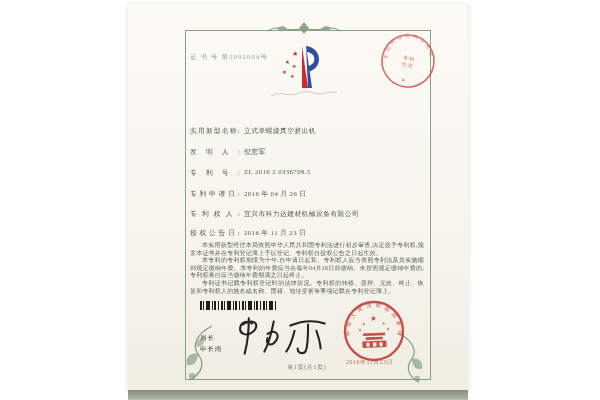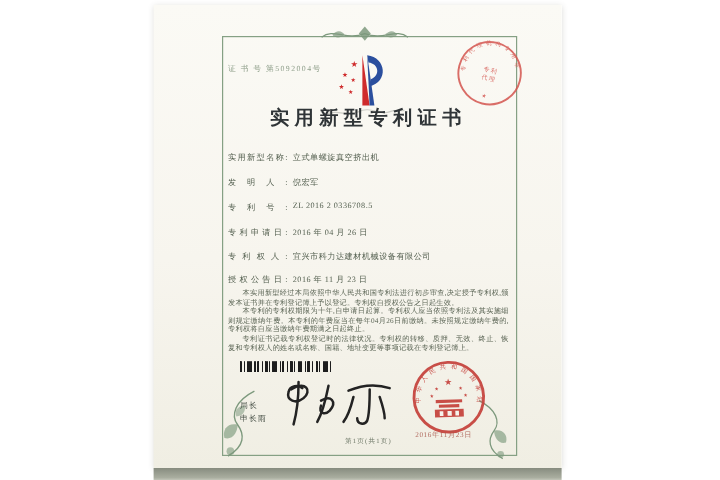--- a/index.html
+++ b/index.html
@@ -142,21 +142,20 @@
         <path id="agencyArc" d="M9.6 34.2 A 21 21 0 1 1 48.4 34.2"></path>
       </defs>
       <text font-size="4.6" fill="#d4554f" letter-spacing="3">
         <textPath href="#agencyArc" startOffset="2">专利代理机构专用章</textPath>
       </text>
       <text x="29" y="28" font-size="5" fill="#d4554f" text-anchor="middle">专 利</text>
       <text x="29" y="35" font-size="5" fill="#d4554f" text-anchor="middle">代 理</text>
       <text x="29" y="50" font-size="4.5" fill="#d4554f" text-anchor="middle">★</text>
     </svg>
 
-    <div class="cert-title">实用新型专利证书</div>
 
     <div class="field-row" style="top:122px;">
       <span class="field-label">实用新型名称:</span><span class="field-value">立式单螺旋真空挤出机</span>
     </div>
     <div class="field-row" style="top:143px;">
       <span class="field-label">发明人:</span><span class="field-value">倪宏军</span>
     </div>
     <div class="field-row" style="top:164px;">
       <span class="field-label">专利号:</span><span class="field-value">ZL 2016 2 0336708.5</span>
     </div>

